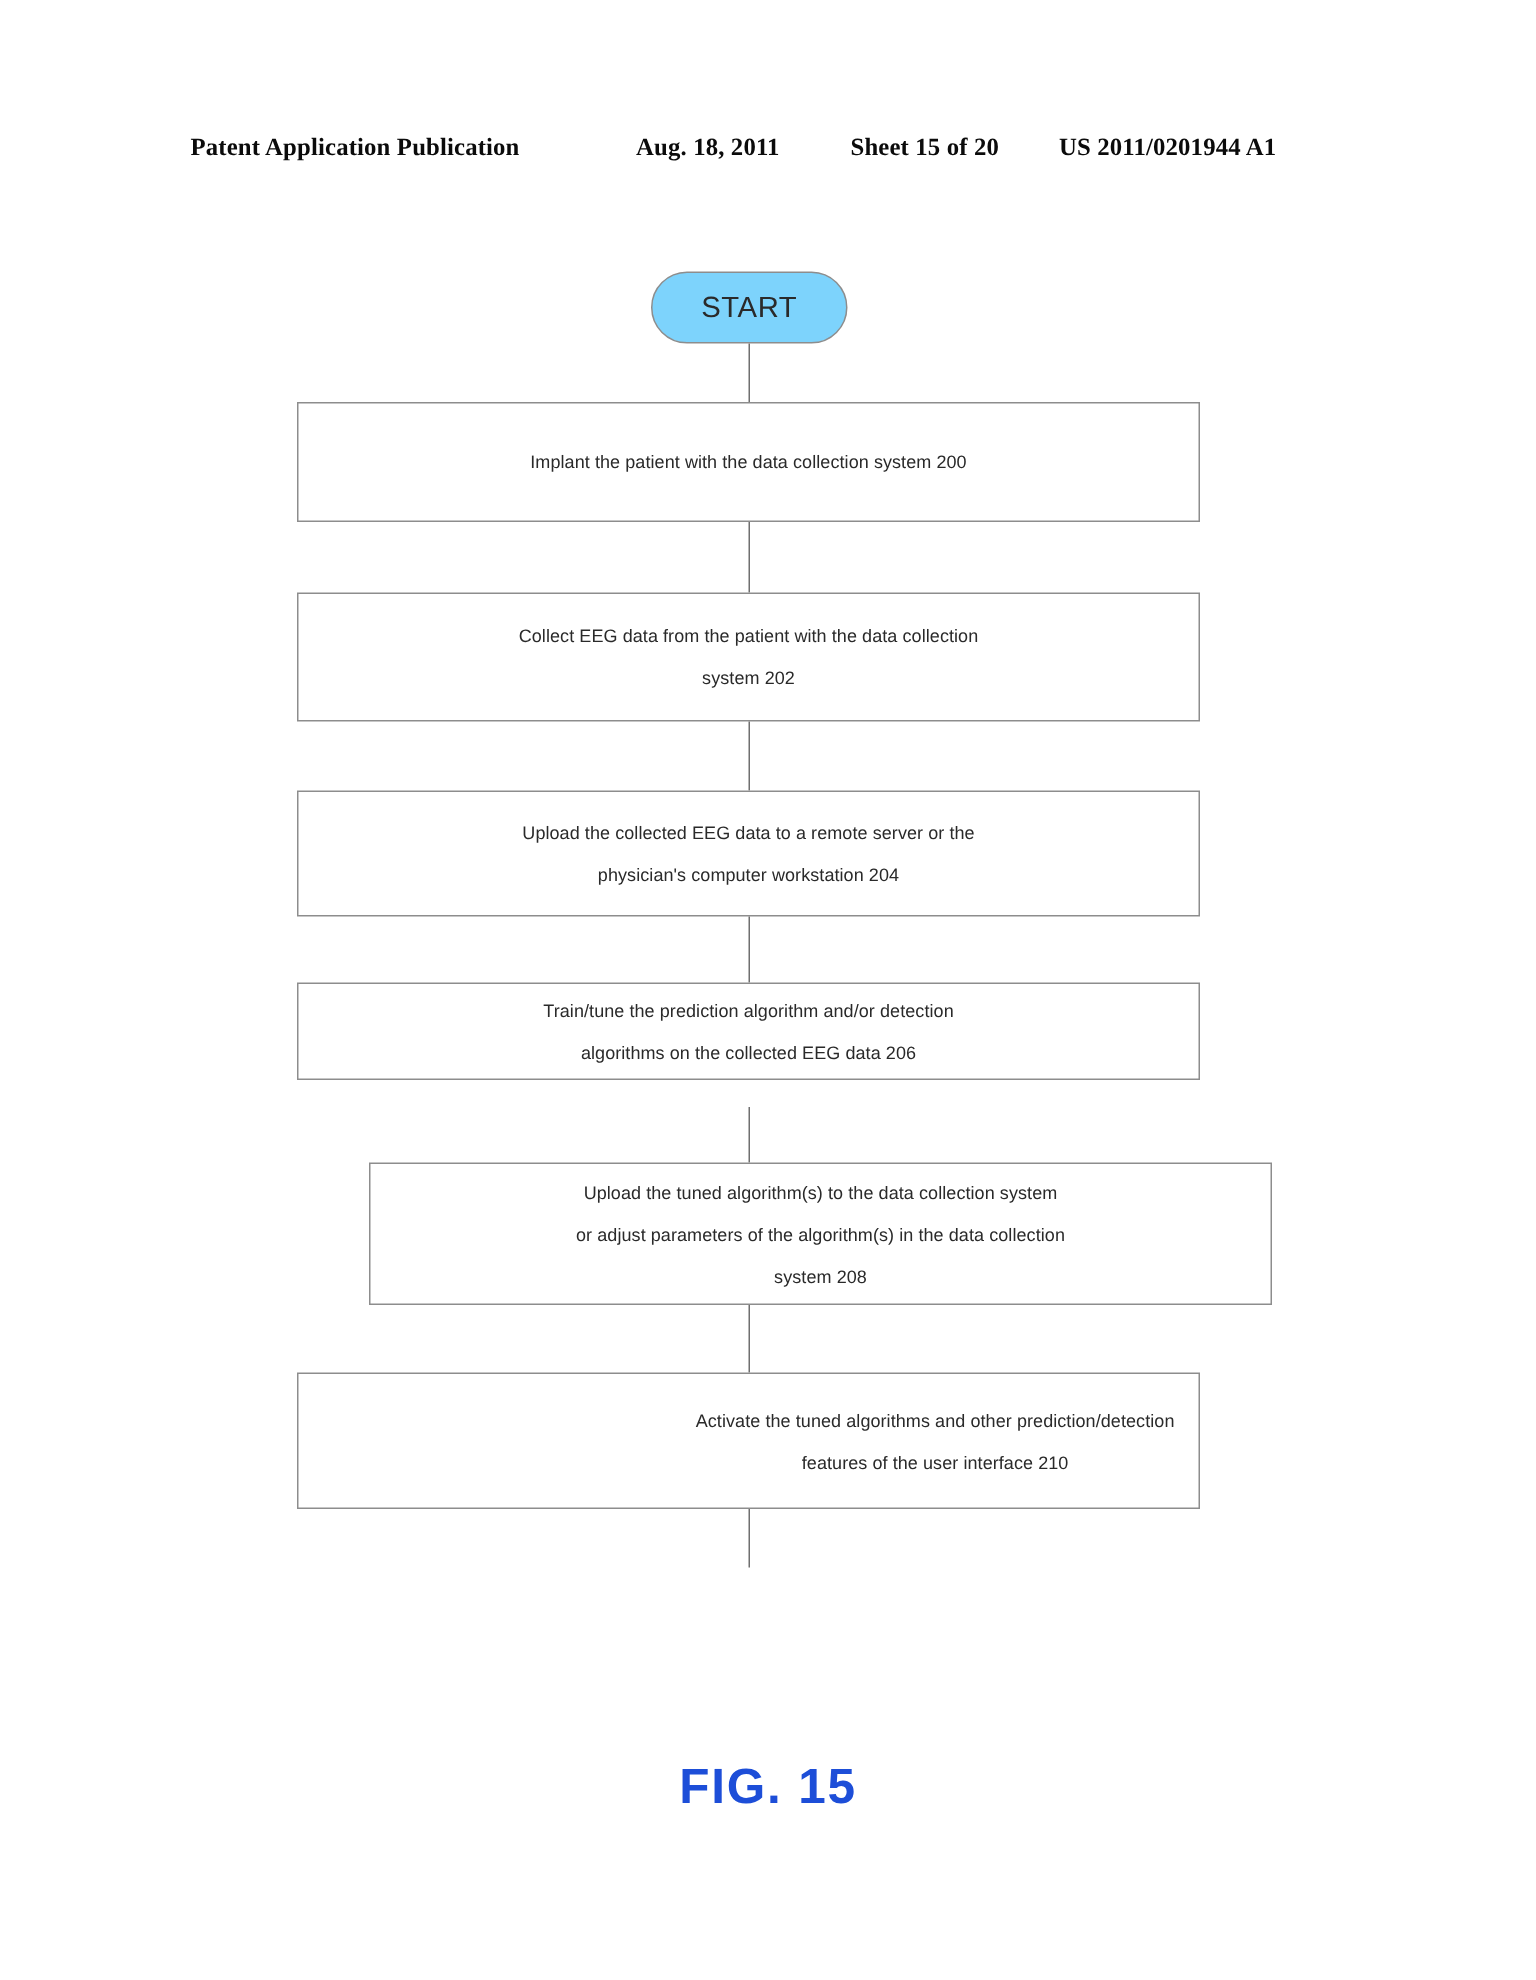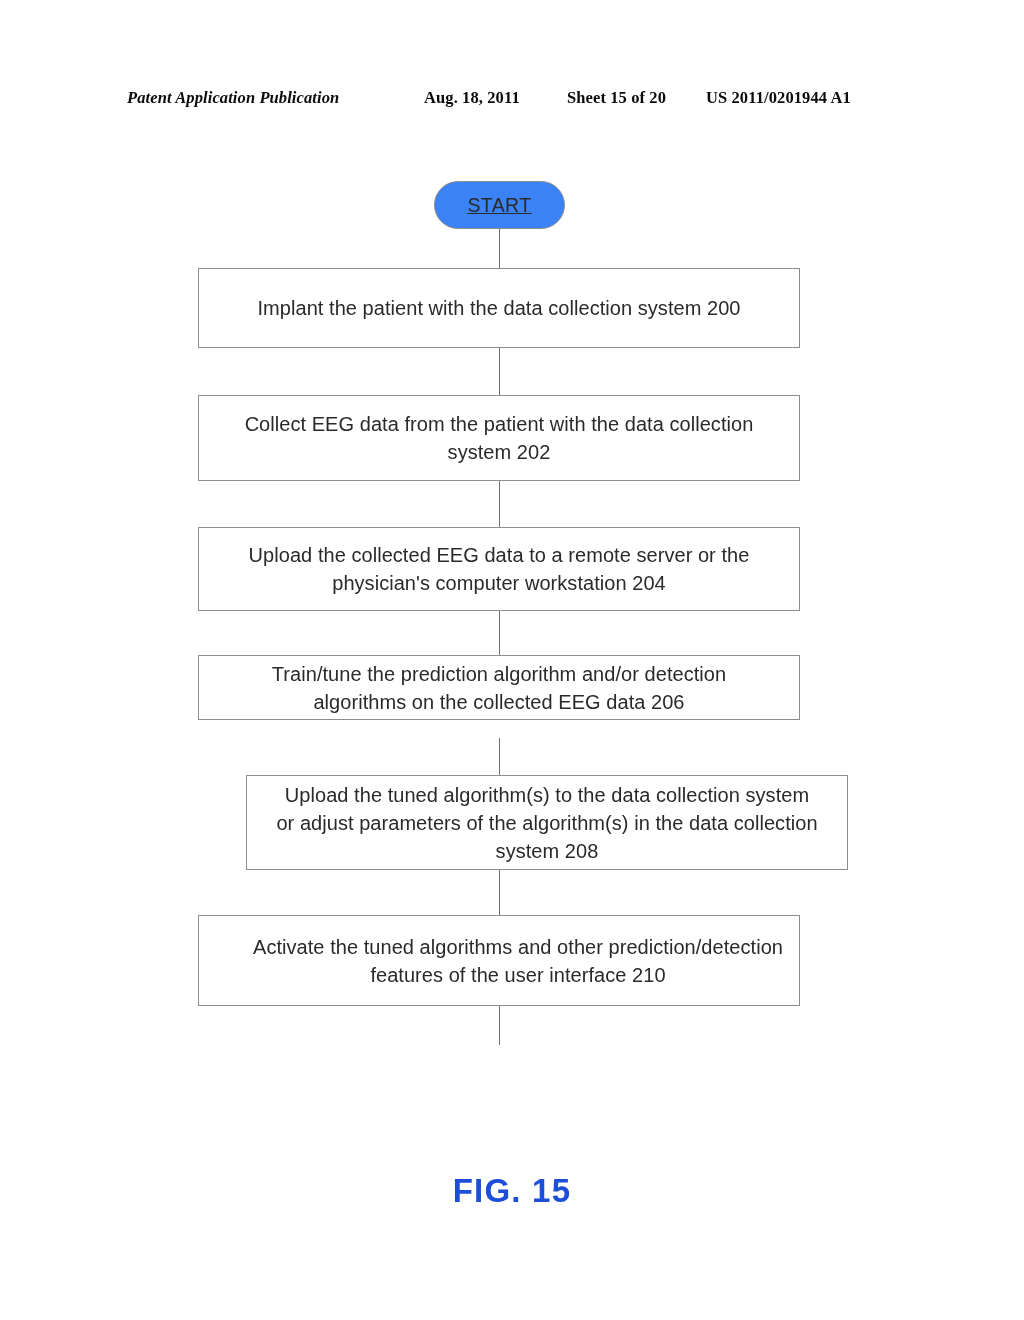--- a/index.html
+++ b/index.html
@@ -29,21 +29,20 @@
     font-weight: bold;
     font-size: 16.5px;
     color: #0b0b0b;
     letter-spacing: 0.1px;
     white-space: nowrap;
   }
   .hdr-pub {
     position: absolute;
     left: 127px;
     top: 0;
-    font-style: italic;
   }
   .hdr-date {
     position: absolute;
     left: 424px;
     top: 0;
   }
   .hdr-sheet {
     position: absolute;
     left: 567px;
     top: 0;
@@ -62,28 +61,27 @@
     width: 1024px;
     height: 1320px;
   }
 
   
   .terminator {
     position: absolute;
     box-sizing: border-box;
     border: 1.2px solid #8d8d8d;
     border-radius: 999px;
-    background: #3b82f6;
+    background: #7dd3fc;
     display: flex;
     align-items: center;
     justify-content: center;
     color: #2a2a2a;
     font-size: 19.5px;
     letter-spacing: 0.4px;
-    text-decoration: underline;
   }
   .terminator.start {
     left: 434px;
     top: 181px;
     width: 131px;
     height: 48px;
   }
   .terminator.end {
     left: 434px;
     top: 1044px;
@@ -100,21 +98,21 @@
     border: 1.1px solid #8d8d8d;
     background: #ffffff;
     display: flex;
     align-items: center;
     justify-content: center;
     text-align: center;
     padding: 0 16px;
   }
   .process .ptext {
     color: #2a2a2a;
-    font-size: 20px;
+    font-size: 12px;
     line-height: 28px;
     letter-spacing: 0.05px;
     white-space: pre-line;
   }
 
   .process.p200 { top: 268px; height: 80px; }
   .process.p202 { top: 395px; height: 86px; }
   .process.p204 { top: 527px; height: 84px; }
   .process.p206 { top: 655px; height: 65px; }
   .process.p208 { top: 775px; height: 95px; margin-left: 48px; }

